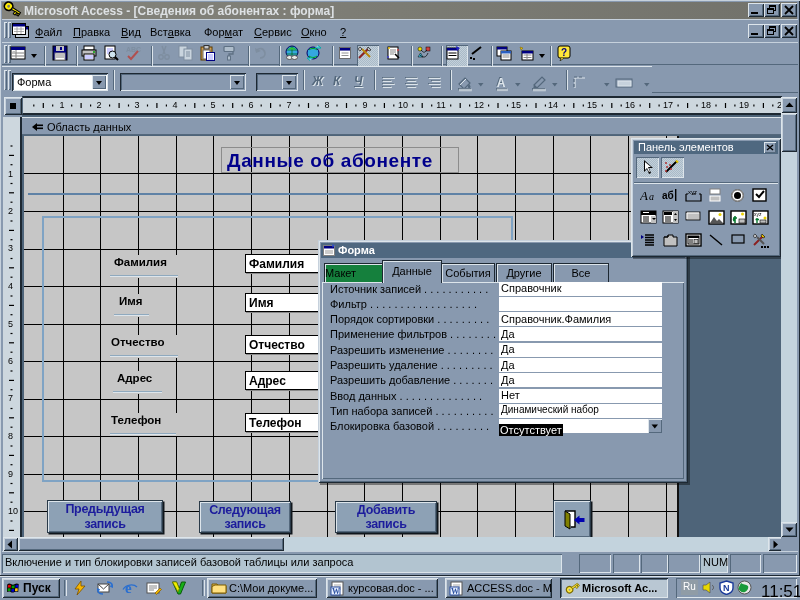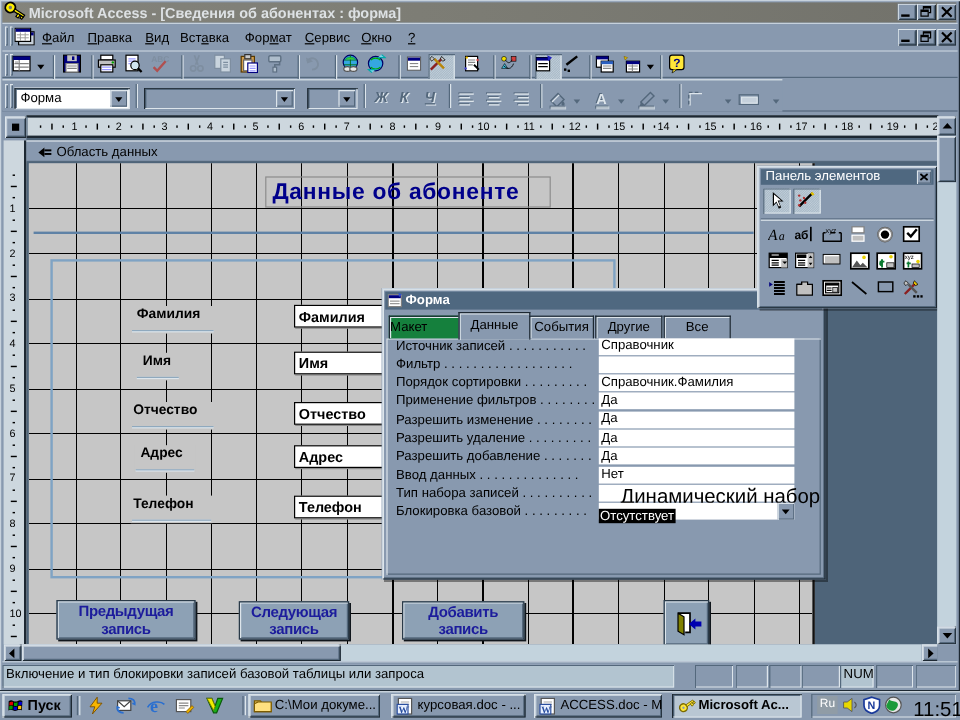--- a/index.html
+++ b/index.html
@@ -646,21 +646,21 @@
 <span class="t" style="left:330px;top:374.3px;font-size:11px;color:#000;">Разрешить добавление . . . . . . .</span>
 <div style="left:499px;top:373.3px;width:163px;height:14px;background:#fff;">
     <span class="t" style="left:2px;top:0.5px;font-size:11px;color:#000;">Да</span>
   </div>
 <span class="t" style="left:330px;top:389.6px;font-size:11px;color:#000;">Ввод данных . . . . . . . . . . . . . .</span>
 <div style="left:499px;top:388.6px;width:163px;height:14px;background:#fff;">
     <span class="t" style="left:2px;top:0.5px;font-size:11px;color:#000;">Нет</span>
   </div>
 <span class="t" style="left:330px;top:404.9px;font-size:11px;color:#000;">Тип набора записей . . . . . . . . . .</span>
 <div style="left:499px;top:403.9px;width:163px;height:14px;background:#fff;">
-    <span class="t" style="left:18px;top:0.5px;font-size:17px;color:#000;">Динамический набор</span>
+    <span class="t" style="left:2px;top:0.5px;font-size:10px;color:#000;">Динамический набор</span>
   </div>
 <span class="t" style="left:330px;top:420.2px;font-size:11px;color:#000;">Блокировка базовой . . . . . . . . .</span>
 <div style="left:499px;top:419.2px;width:163px;height:14px;background:#fff;"><span class="t" style="left:0;top:0.5px;font-size:11px;color:#fff;background:#000;position:relative;padding:0 1px;">Отсутствует</span></div>
 <div style="left:648px;top:419.2px;width:14px;height:14px;background:#8899af;box-shadow: inset 1px 1px 0 #dde5eb, inset -1px -1px 0 #54687c;">
     <svg style="left:3px;top:5px;position:absolute" width="8" height="5" viewBox="0 0 8 5">
       <path d="M0.5 0.5 L7 0.5 L3.75 4.5 Z" fill="#000"></path>
     </svg>
   </div>
 <div style="left:631px;top:138px;width:150px;height:119px;background:#8899af;box-shadow: inset 1px 1px 0 #dde5eb, inset -1px -1px 0 #1d2832, inset 2px 2px 0 #c6d1dc, inset -2px -2px 0 #54687c, 2px 2px 0 rgba(0,0,0,0.35);"></div>
 <div style="left:634px;top:141px;width:144px;height:13px;background:#4f6880;">

